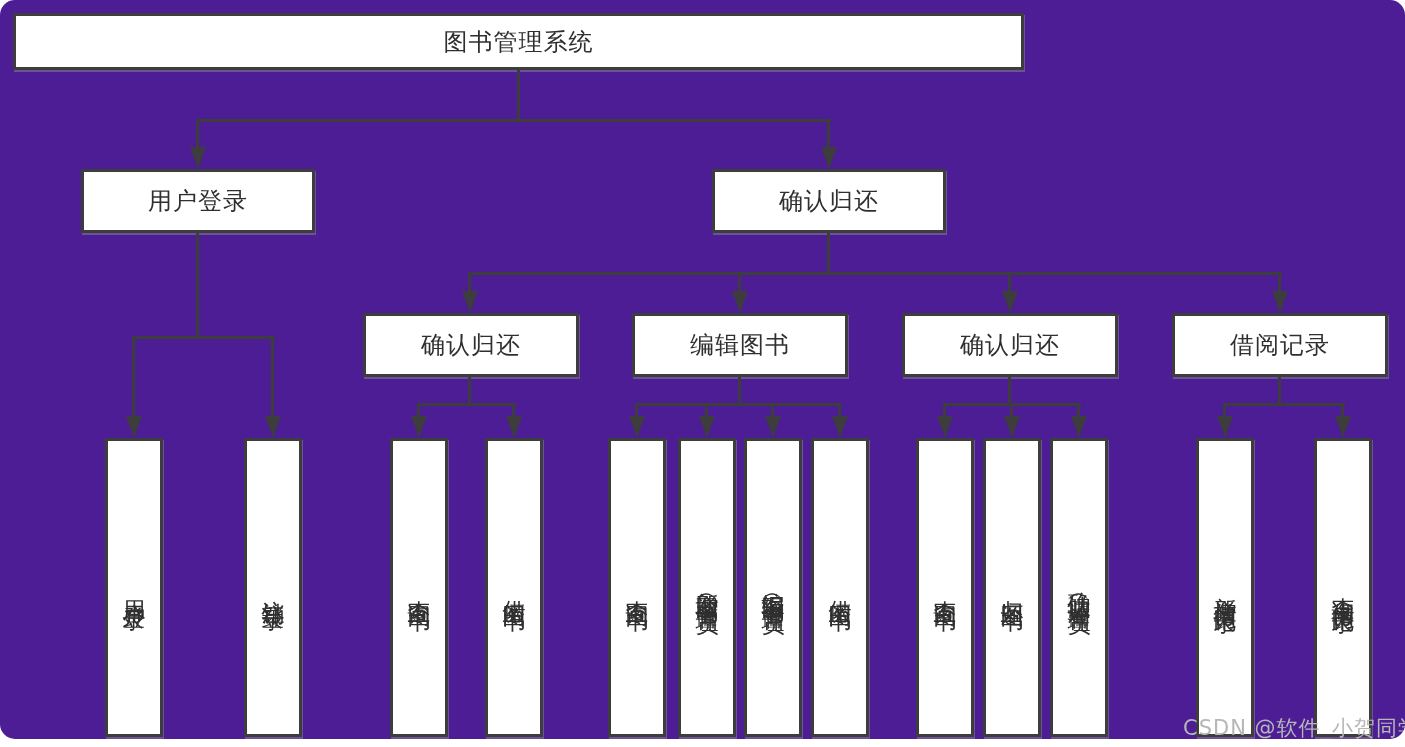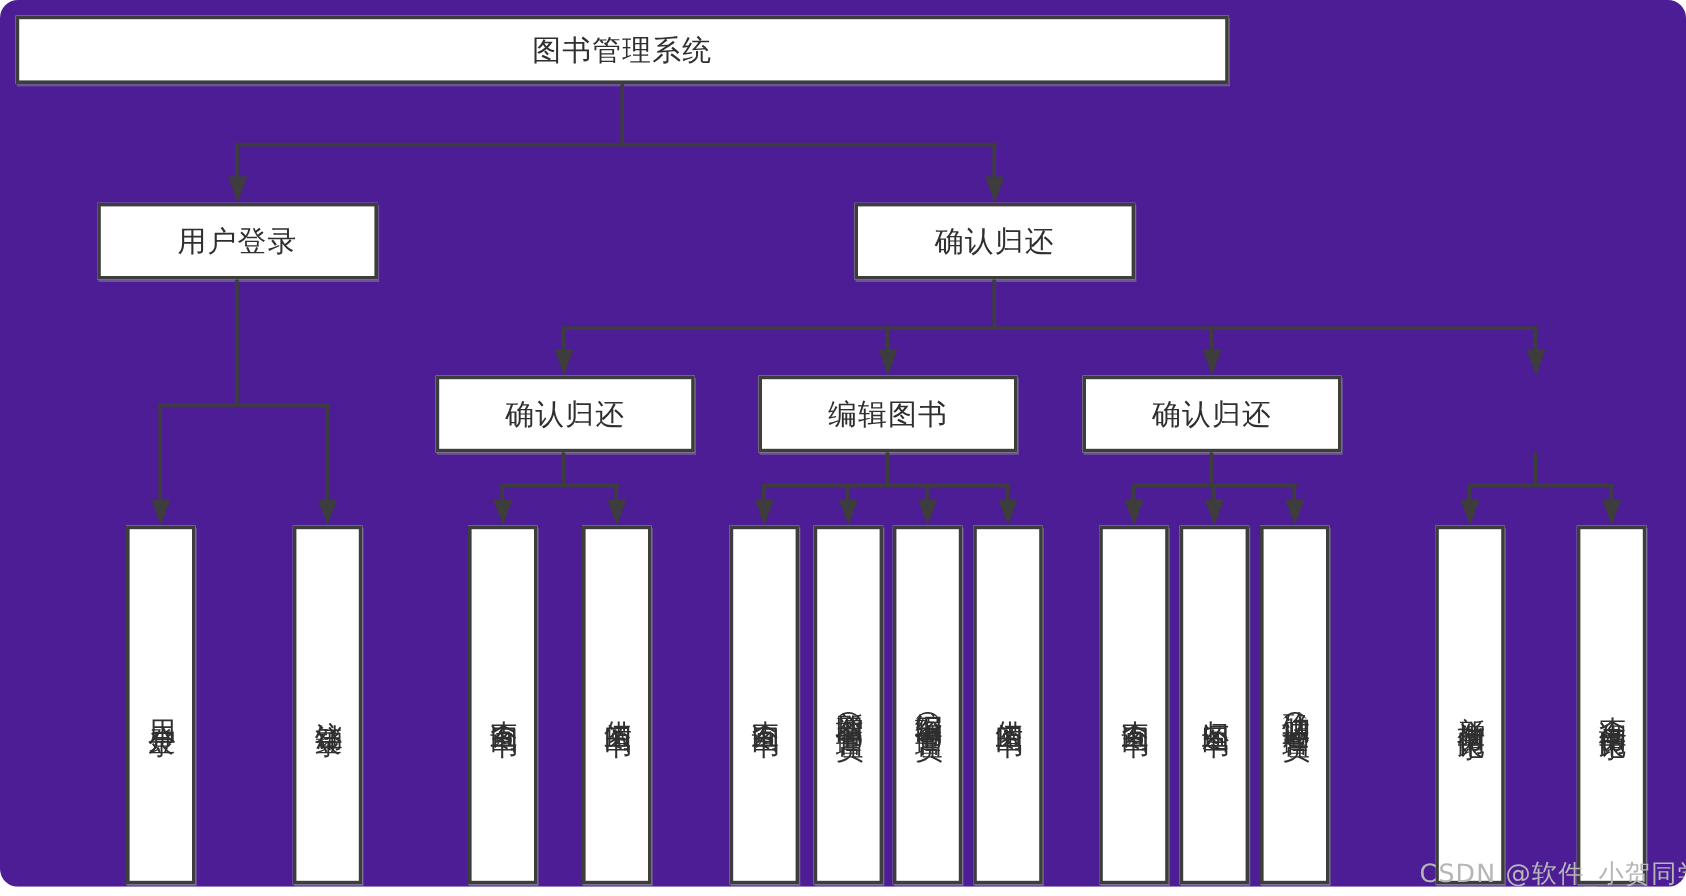--- a/index.html
+++ b/index.html
@@ -97,20 +97,23 @@
 
   <div class="box hbox" style="left:363px; top:313px; width:216px; height:64px;">
     <span>确认归还</span>
   </div>
   <div class="box hbox" style="left:632px; top:313px; width:216px; height:64px;">
     <span>编辑图书</span>
   </div>
   <div class="box hbox" style="left:902px; top:313px; width:216px; height:64px;">
     <span>确认归还</span>
   </div>
+  <div class="box hbox" style="left:1172px; top:313px; width:216px; height:64px;">
+    <span>借阅记录</span>
+  </div>
 
   <div class="vline" style="left:468px; top:377px; height:28px;"></div>
   <div class="hline" style="left:418px; top:403px; width:98px;"></div>
   <div class="vline" style="left:417px; top:403px; height:17px;"></div>
   <div class="ahead" style="left:411px; top:416px;"></div>
   <div class="vline" style="left:512px; top:403px; height:17px;"></div>
   <div class="ahead" style="left:506px; top:416px;"></div>
 
   <div class="vline" style="left:738px; top:377px; height:28px;"></div>
   <div class="hline" style="left:636px; top:403px; width:206px;"></div>

